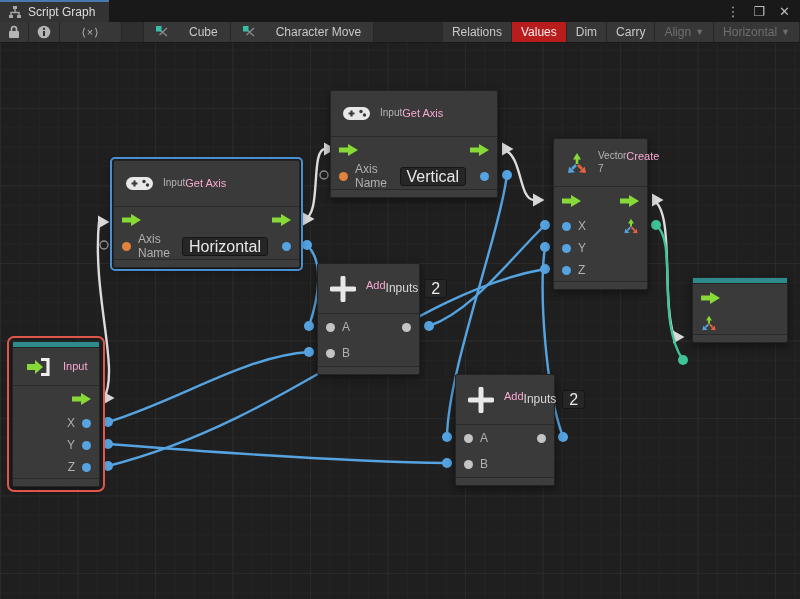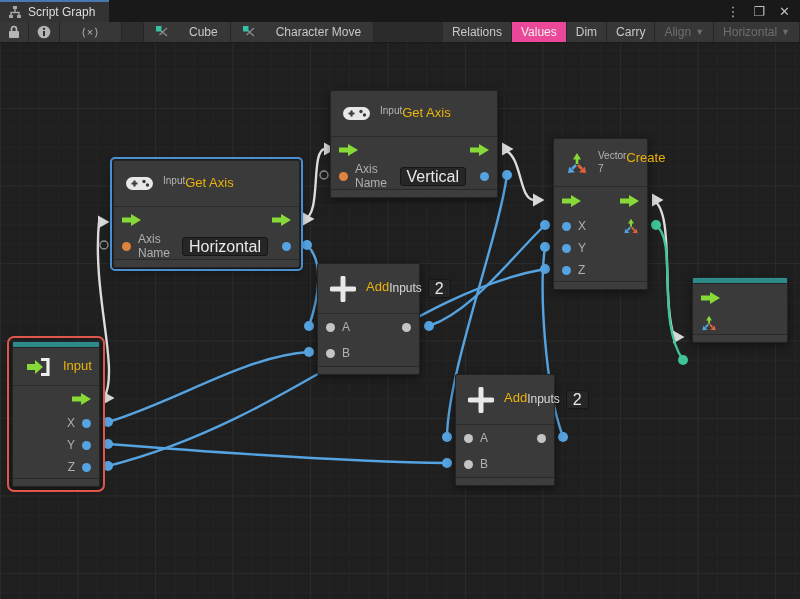--- a/index.html
+++ b/index.html
@@ -29,21 +29,21 @@
   .crumb { display:flex; align-items:center; gap:20px; background:#373737; padding:0 12px;
     border-right:1px solid #262626; white-space:nowrap; }
   .zoom-area { display:flex; align-items:center; gap:8px; padding:0 10px; background:#2f2f2f;
     border-right:1px solid #262626; }
   .zoom-track { position:relative; width:82px; height:2px; background:#5a5a5a; border-radius:1px; }
   .zoom-handle { position:absolute; top:-5px; width:11px; height:11px; border-radius:50%; background:#9a9a9a; }
   .zoom-x { font-size:10px; color:#aaaaaa; }
   .tbtns { display:flex; align-items:stretch; margin-left:auto; }
   .tbtn { display:flex; align-items:center; gap:4px; padding:0 9px; background:#373737;
     border-right:1px solid #262626; white-space:nowrap; }
-  .tbtn.active { background:#ec4899; color:#eeeeee; }
+  .tbtn.active { background:#b91c1c; color:#eeeeee; }
   .tbtn.disabled { color:#6e6e6e; }
   .caret { font-size:9px; }
 
   
   .canvas { position:absolute; left:0; top:43px; width:800px; height:556px; background-color:#1f1f1f;
     background-image:
       linear-gradient(to right,#2a2a2a 1px,transparent 1px),
       linear-gradient(to bottom,#2a2a2a 1px,transparent 1px),
       linear-gradient(to right,#242424 1px,transparent 1px),
       linear-gradient(to bottom,#242424 1px,transparent 1px);
@@ -56,21 +56,21 @@
   
   .node { position:absolute; background:#3a3a3a; border:1px solid #232323; border-radius:2px;
     box-shadow:0 3px 8px rgba(0,0,0,.45); color:#e6e6e6; }
   .node.sel-blue { outline:2px solid #4a90d0; outline-offset:1px; }
   .node.sel-red  { outline:2px solid #e0564a; outline-offset:3px; }
   .teal-strip { height:6px; background:#2e8b8b; border-bottom:1px solid #232323; }
   .nheader { display:flex; align-items:center; gap:10px; padding:0 12px;
     border-bottom:1px solid #2a2a2a; }
   .nh-text { display:flex; flex-direction:row; justify-content:center; line-height:1.25; }
   .nh-sub { font-size:10px; color:#b5b5b5; }
-  .nh-title { font-size:13px; color:#eab308; }
+  .nh-title { font-size:11px; color:#f9a8d4; }
   .nh-subrow { display:flex; align-items:center; gap:6px; font-size:12px; color:#d8d8d8; }
   .nrow { display:flex; align-items:center; padding:0 8px; gap:7px; }
   .nrow .grow { flex:1; }
   .plabel { font-size:12px; color:#b0b0b0; }
   .dot { width:9px; height:9px; border-radius:50%; flex:0 0 auto; }
   .dot.blue { background:#55a3e0; } .dot.orange { background:#e0833c; } .dot.gray { background:#c4c4c4; }
   .field { background:#262626; border:1px solid #161616; border-radius:3px; color:#e8e8e8;
     font-size:16px; padding:1px 6px; line-height:15px; }
   .nfooter { height:8px; border-top:1px solid #2a2a2a; background:#3d3d3d;
     border-radius:0 0 2px 2px; }

